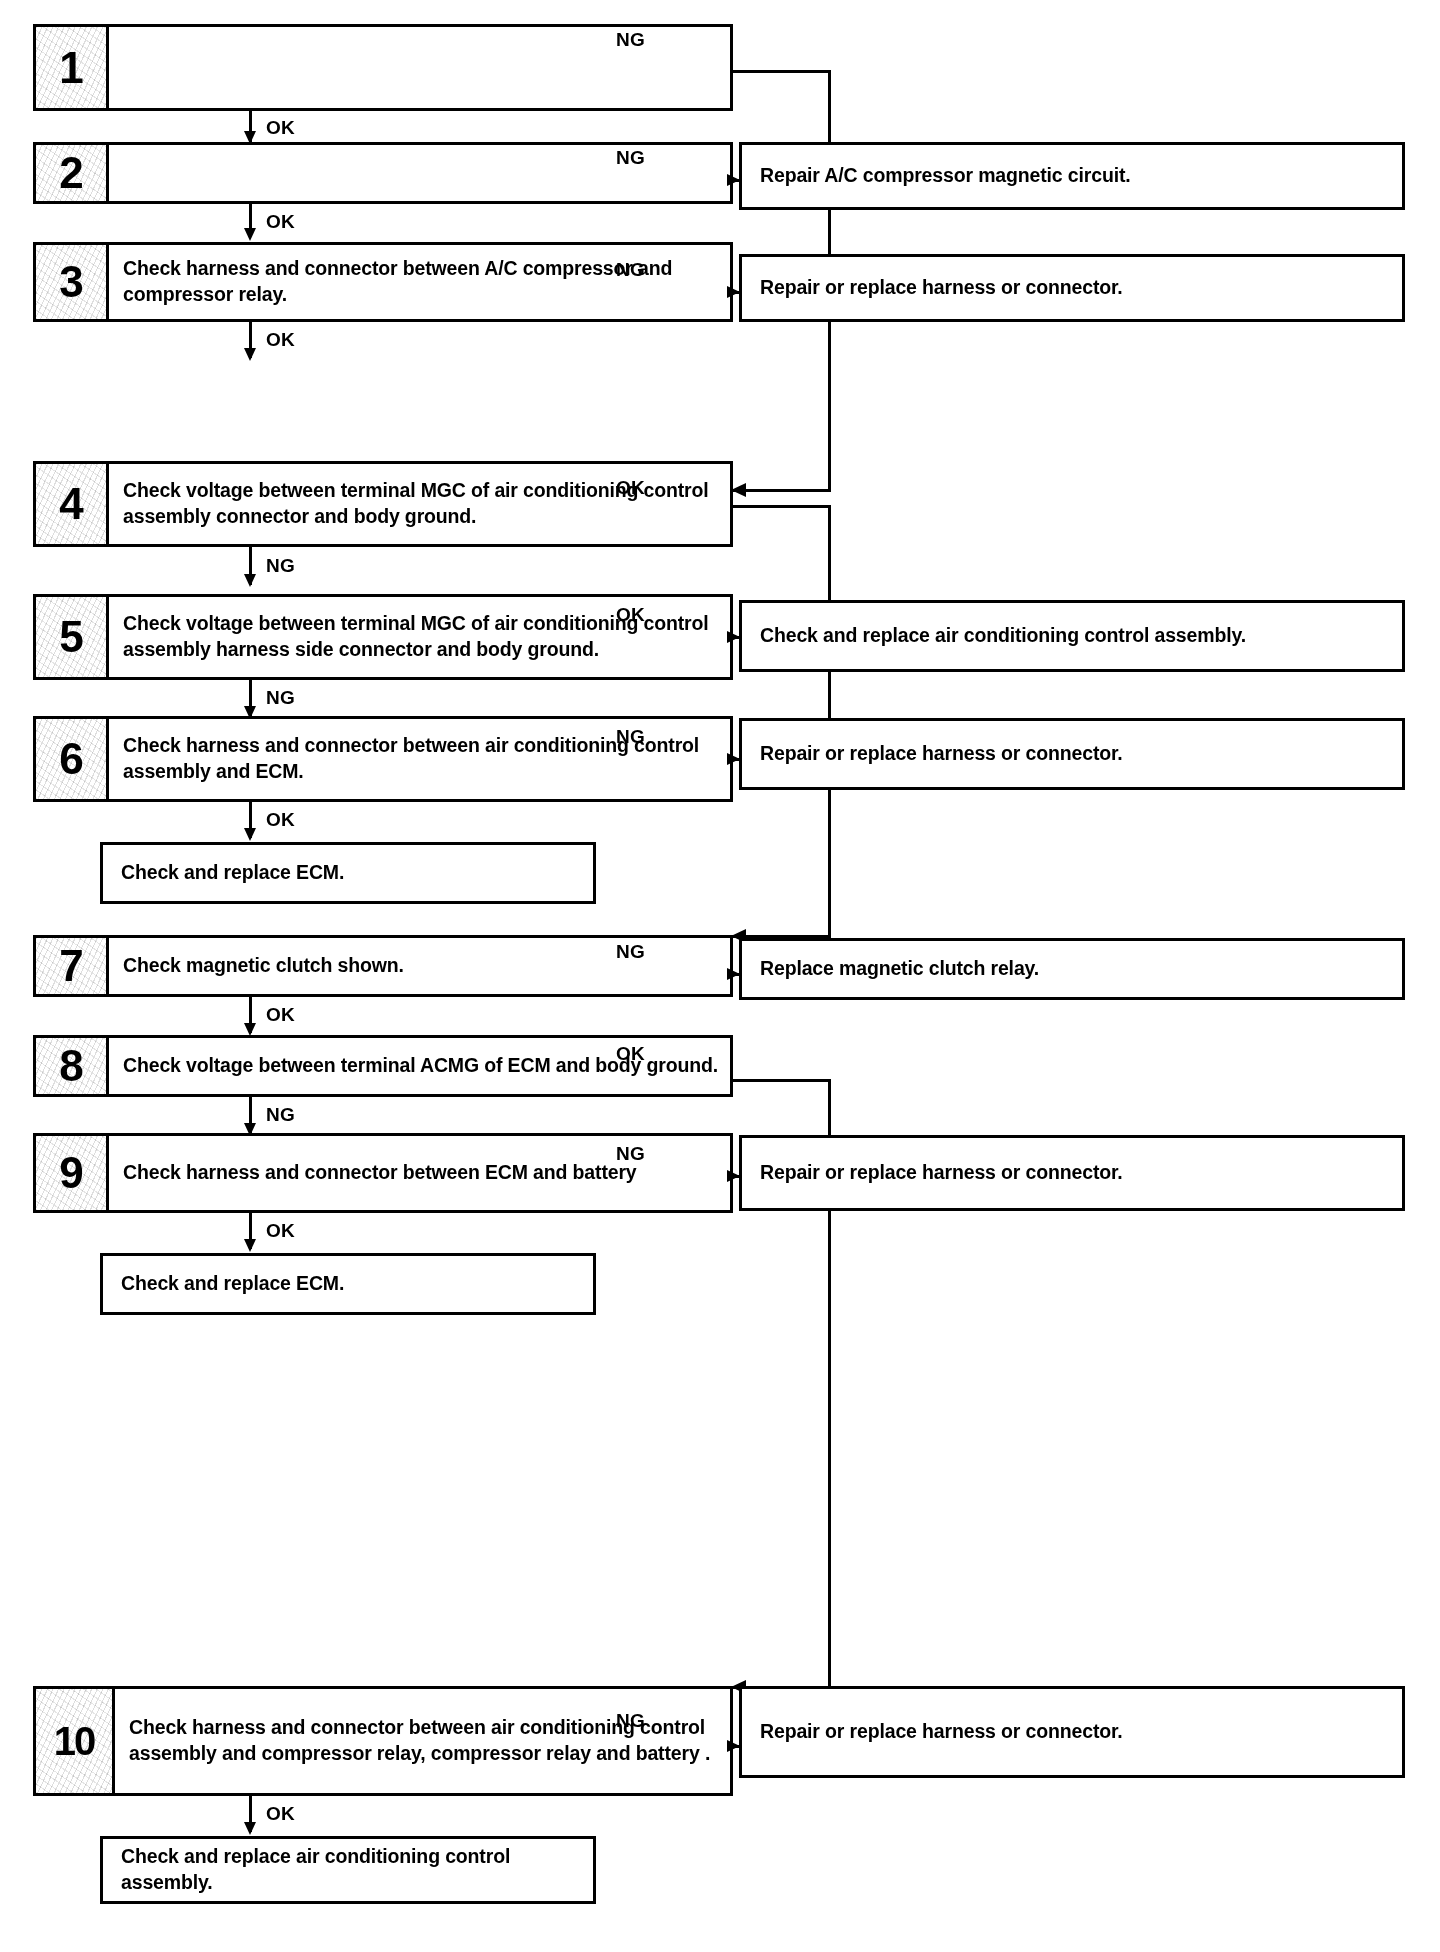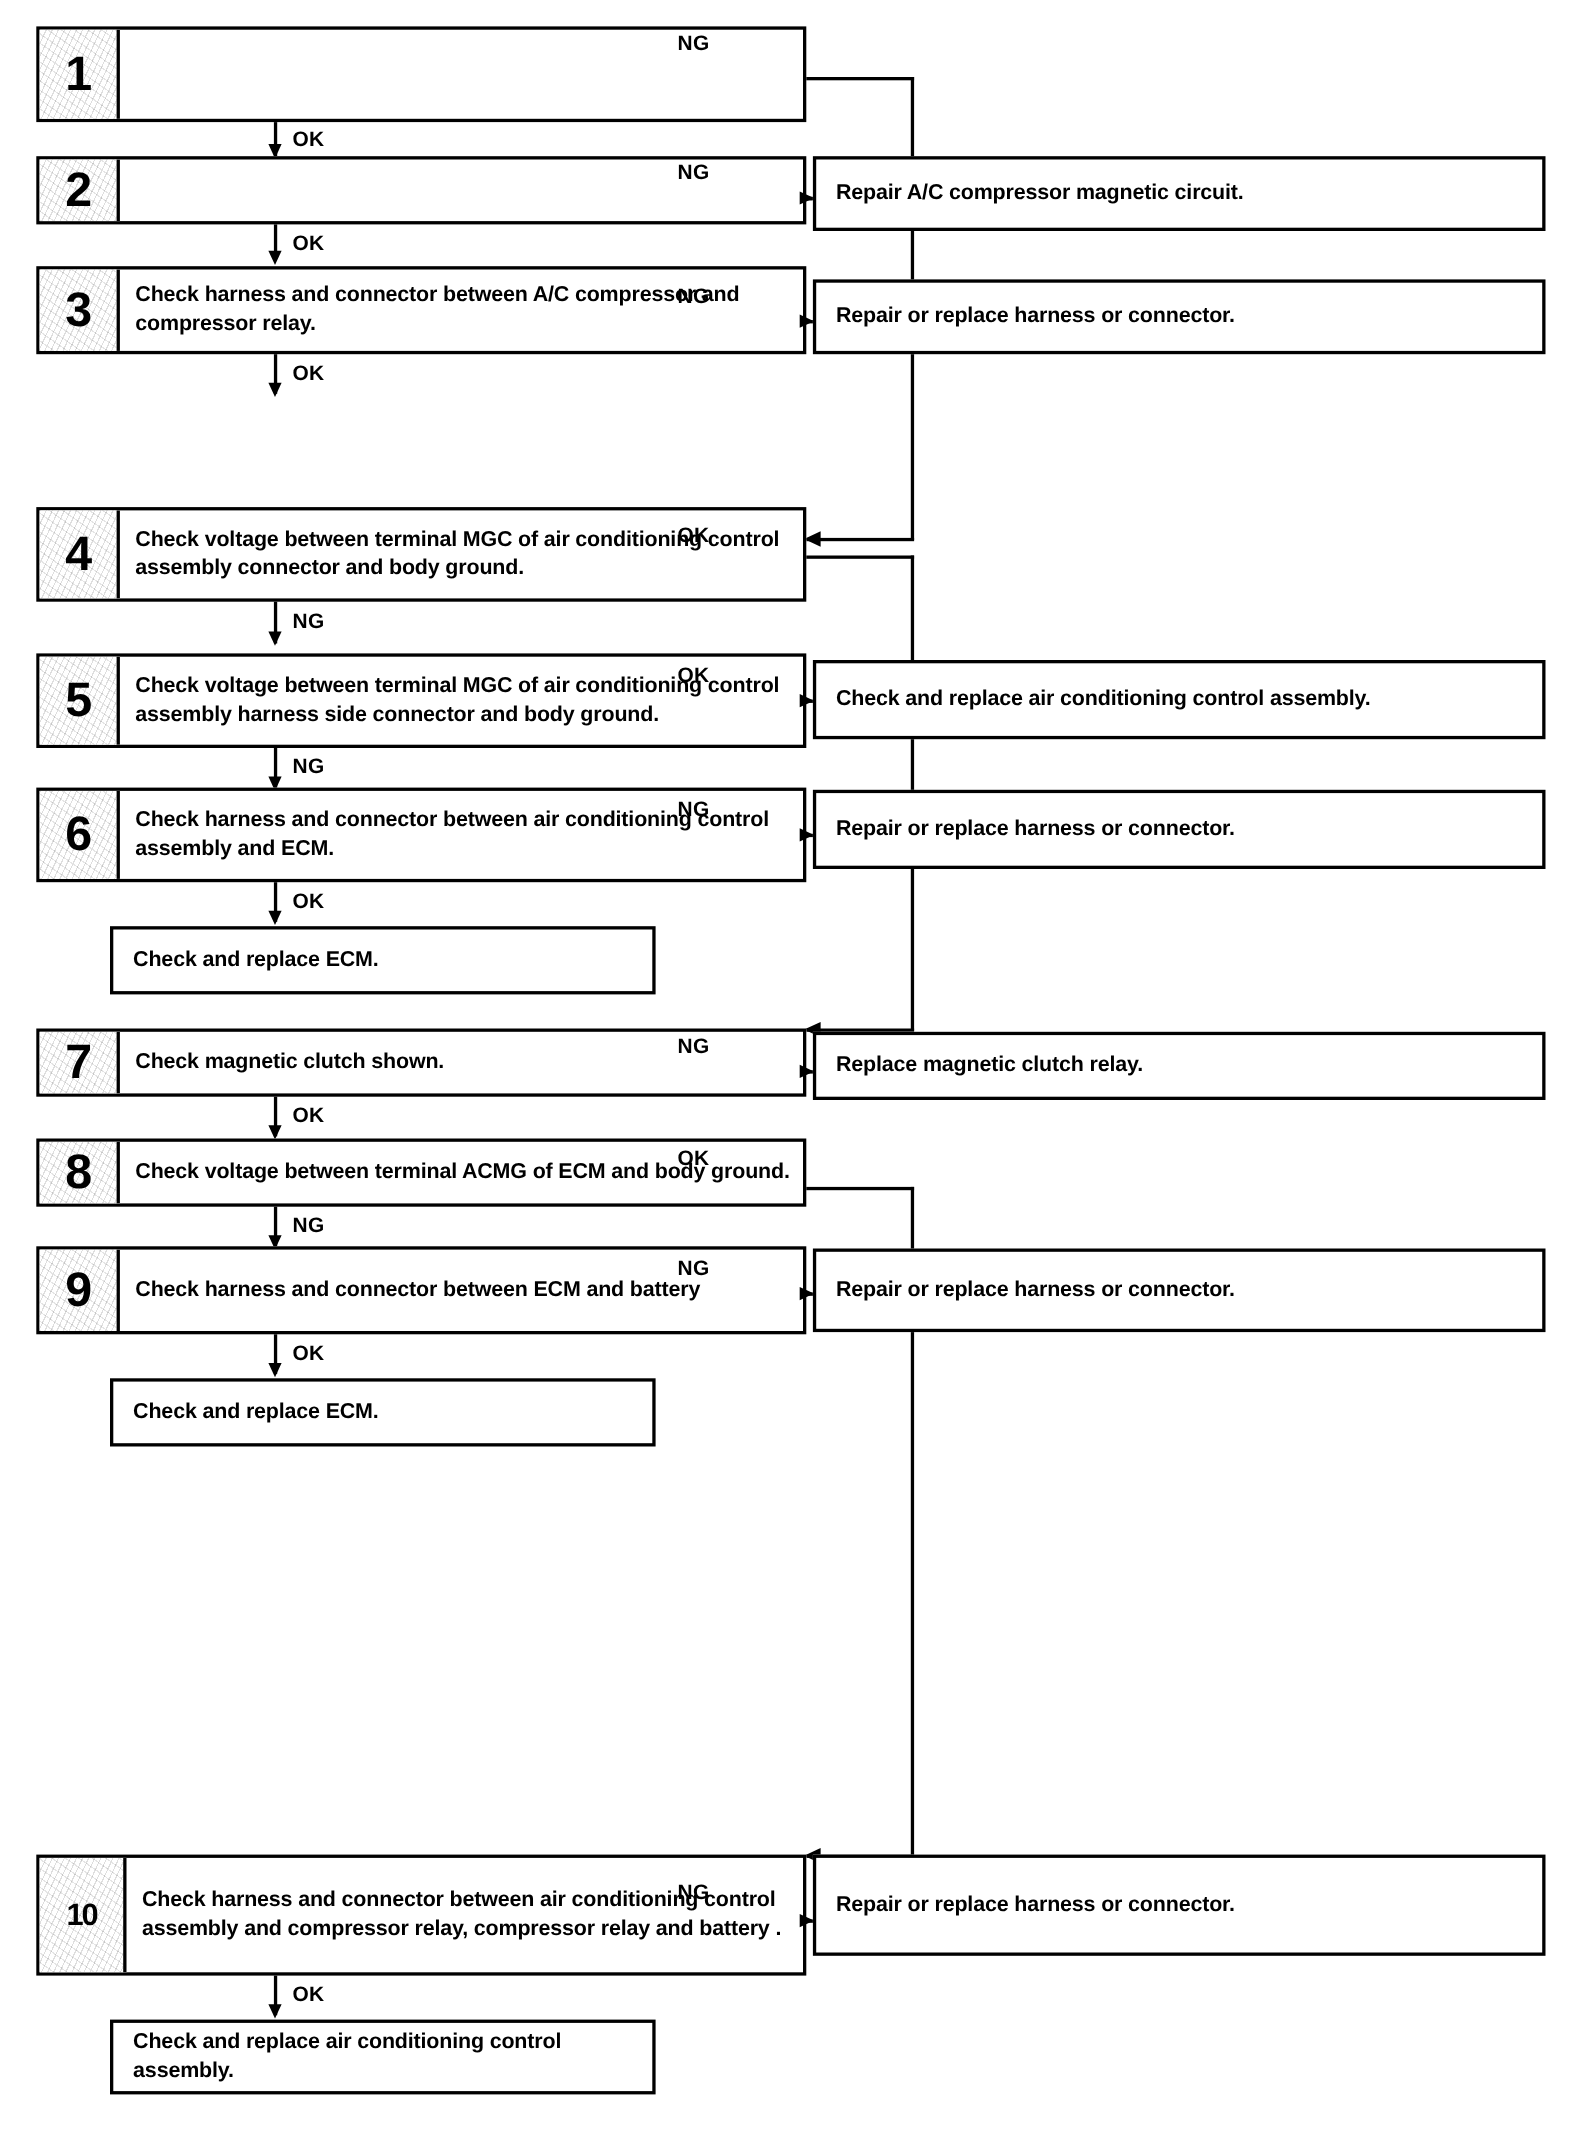--- a/index.html
+++ b/index.html
@@ -36,21 +36,21 @@
     justify-content: center;
     font-weight: bold;
     font-size: 44px;
     line-height: 1;
     letter-spacing: -1px;
     background:
       repeating-linear-gradient(115deg, rgba(0,0,0,0.13) 0 1px, rgba(0,0,0,0) 1px 5px),
       repeating-linear-gradient(35deg, rgba(0,0,0,0.10) 0 1px, rgba(0,0,0,0) 1px 7px),
       #ffffff;
   }
-  .box .num.wide { flex-basis: 76px; font-size: 28px; letter-spacing: -2px; }
+  .box .num.wide { flex-basis: 76px; font-size: 40px; letter-spacing: -2px; }
   .box .txt {
     flex: 1 1 auto;
     display: flex;
     align-items: center;
     padding: 0 10px 0 14px;
     font-size: 19.5px;
     font-weight: bold;
     line-height: 1.33;
     letter-spacing: -0.15px;
   }

